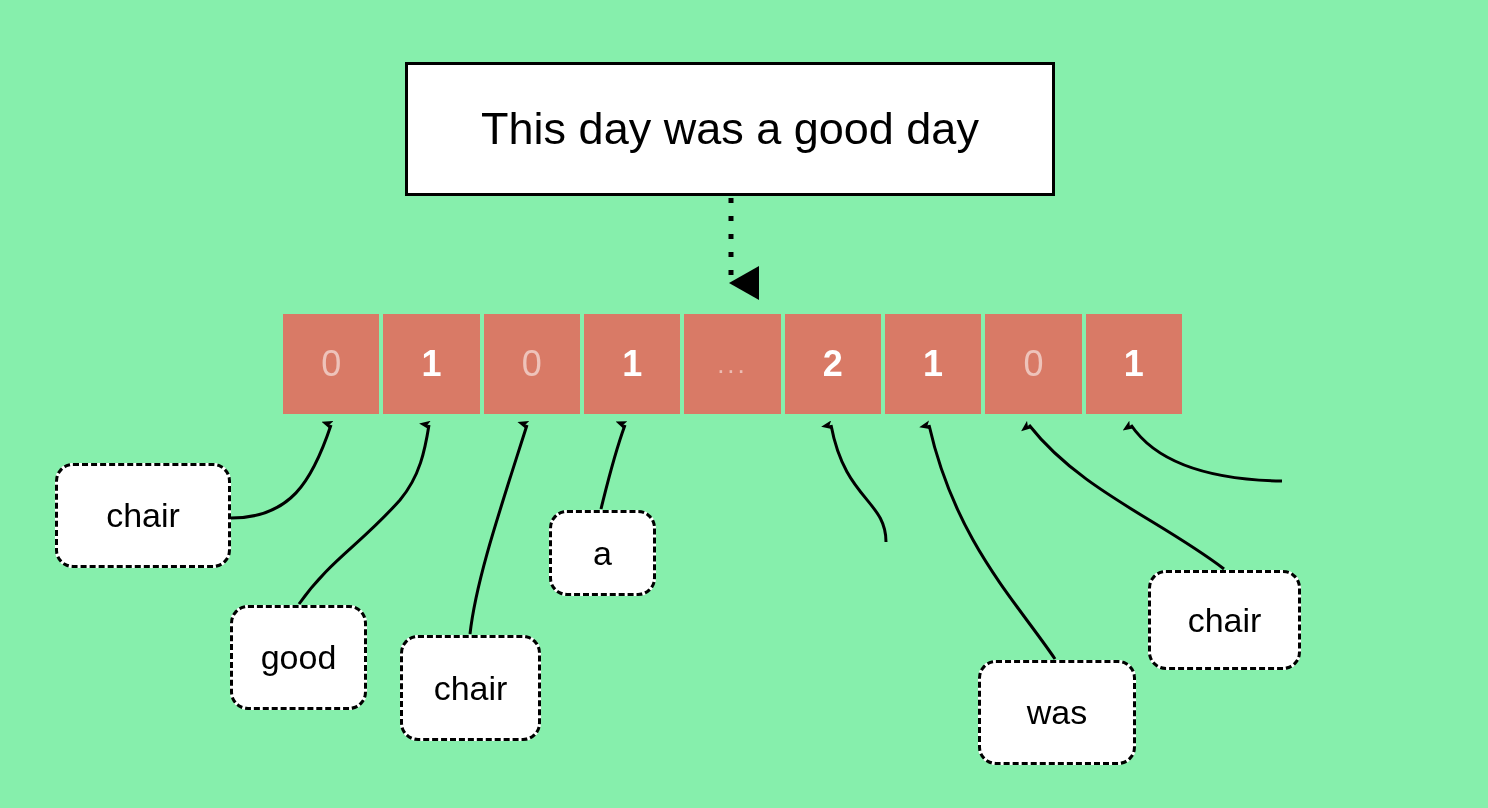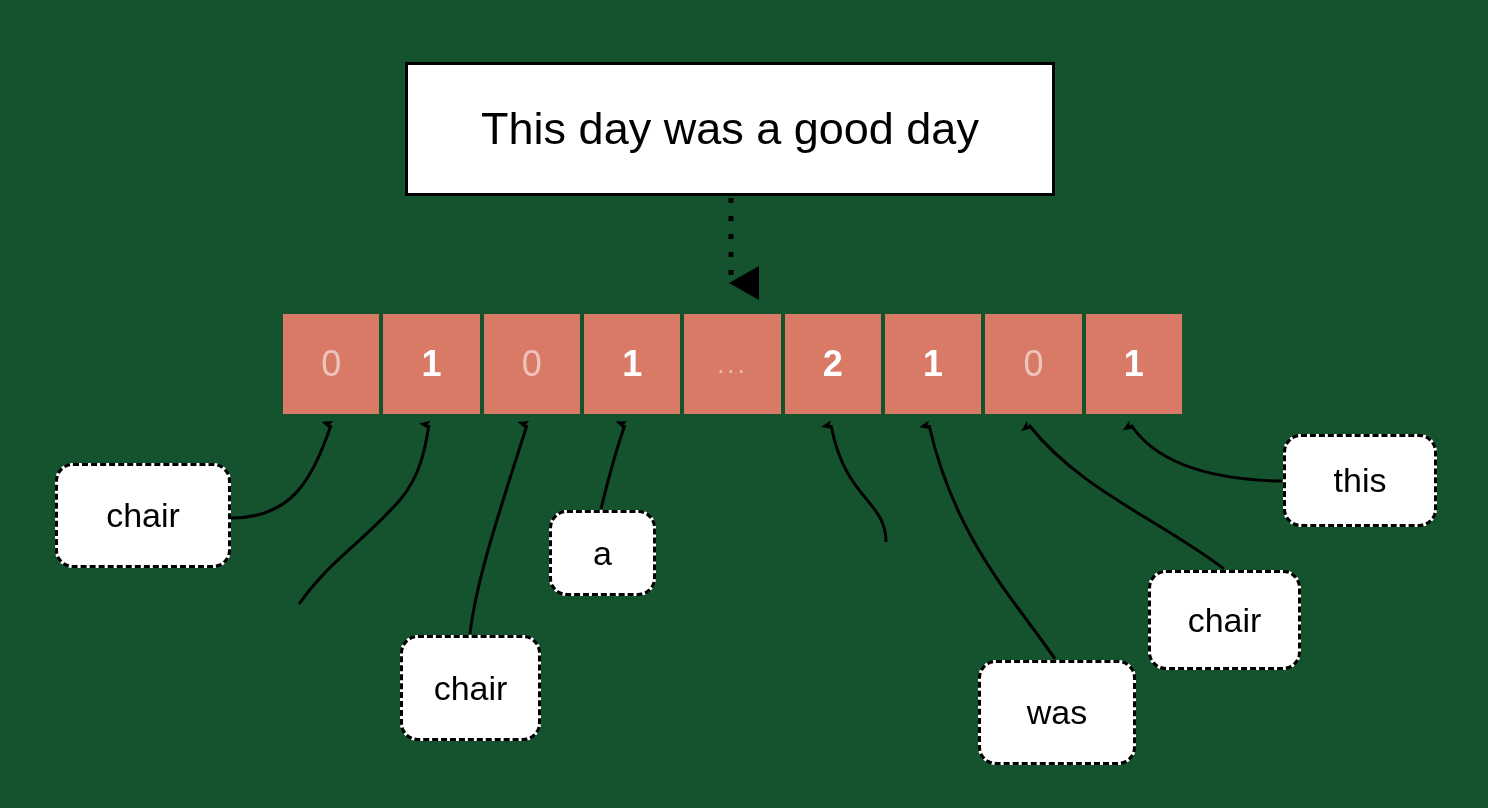--- a/index.html
+++ b/index.html
@@ -7,21 +7,21 @@
     padding: 0;
     background: #ffffff;
   }
   body {
     font-family: "Liberation Sans", sans-serif;
   }
   #canvas {
     position: relative;
     width: 1488px;
     height: 808px;
-    background: #14532d;
+    background: #86efac;
     overflow: hidden;
   }
 
   
   .sentence-box {
     position: absolute;
     left: 405px;
     top: 62px;
     width: 650px;
     height: 134px;
@@ -125,41 +125,41 @@
     <div class="cell">2</div>
     <div class="cell">1</div>
     <div class="cell dim">0</div>
     <div class="cell">1</div>
   </div>
 
   <div class="chip" style="left:55px;  top:463px; width:176px; height:105px;">
     <span>chair</span>
   </div>
 
+  <div class="chip" style="left:230px; top:605px; width:137px; height:105px;">
+    <span>good</span>
+  </div>
 
   <div class="chip" style="left:400px; top:635px; width:141px; height:106px;">
     <span>chair</span>
   </div>
 
   <div class="chip" style="left:549px; top:510px; width:107px; height:86px;">
     <span>a</span>
   </div>
 
 
   <div class="chip" style="left:978px; top:660px; width:158px; height:105px;">
     <span>was</span>
   </div>
 
   <div class="chip" style="left:1148px; top:570px; width:153px; height:100px;">
     <span>chair</span>
   </div>
 
-  <div class="chip" style="left:1283px; top:434px; width:154px; height:93px;">
-    <span>this</span>
-  </div>
 
   <svg id="links" viewBox="0 0 1488 808">
     <defs>
       <marker id="arrow-up" markerWidth="9" markerHeight="11" refX="4.5" refY="10" orient="auto-start-reverse" markerUnits="userSpaceOnUse">
         <path d="M4.5 0 L9 11 L4.5 8.5 L0 11 Z" fill="#000000"></path>
       </marker>
       <marker id="arrow-down-big" markerWidth="34" markerHeight="30" refX="17" refY="28" orient="auto" markerUnits="userSpaceOnUse">
         <path d="M0 0 L34 0 L17 30 Z" fill="#000000"></path>
       </marker>
     </defs>

